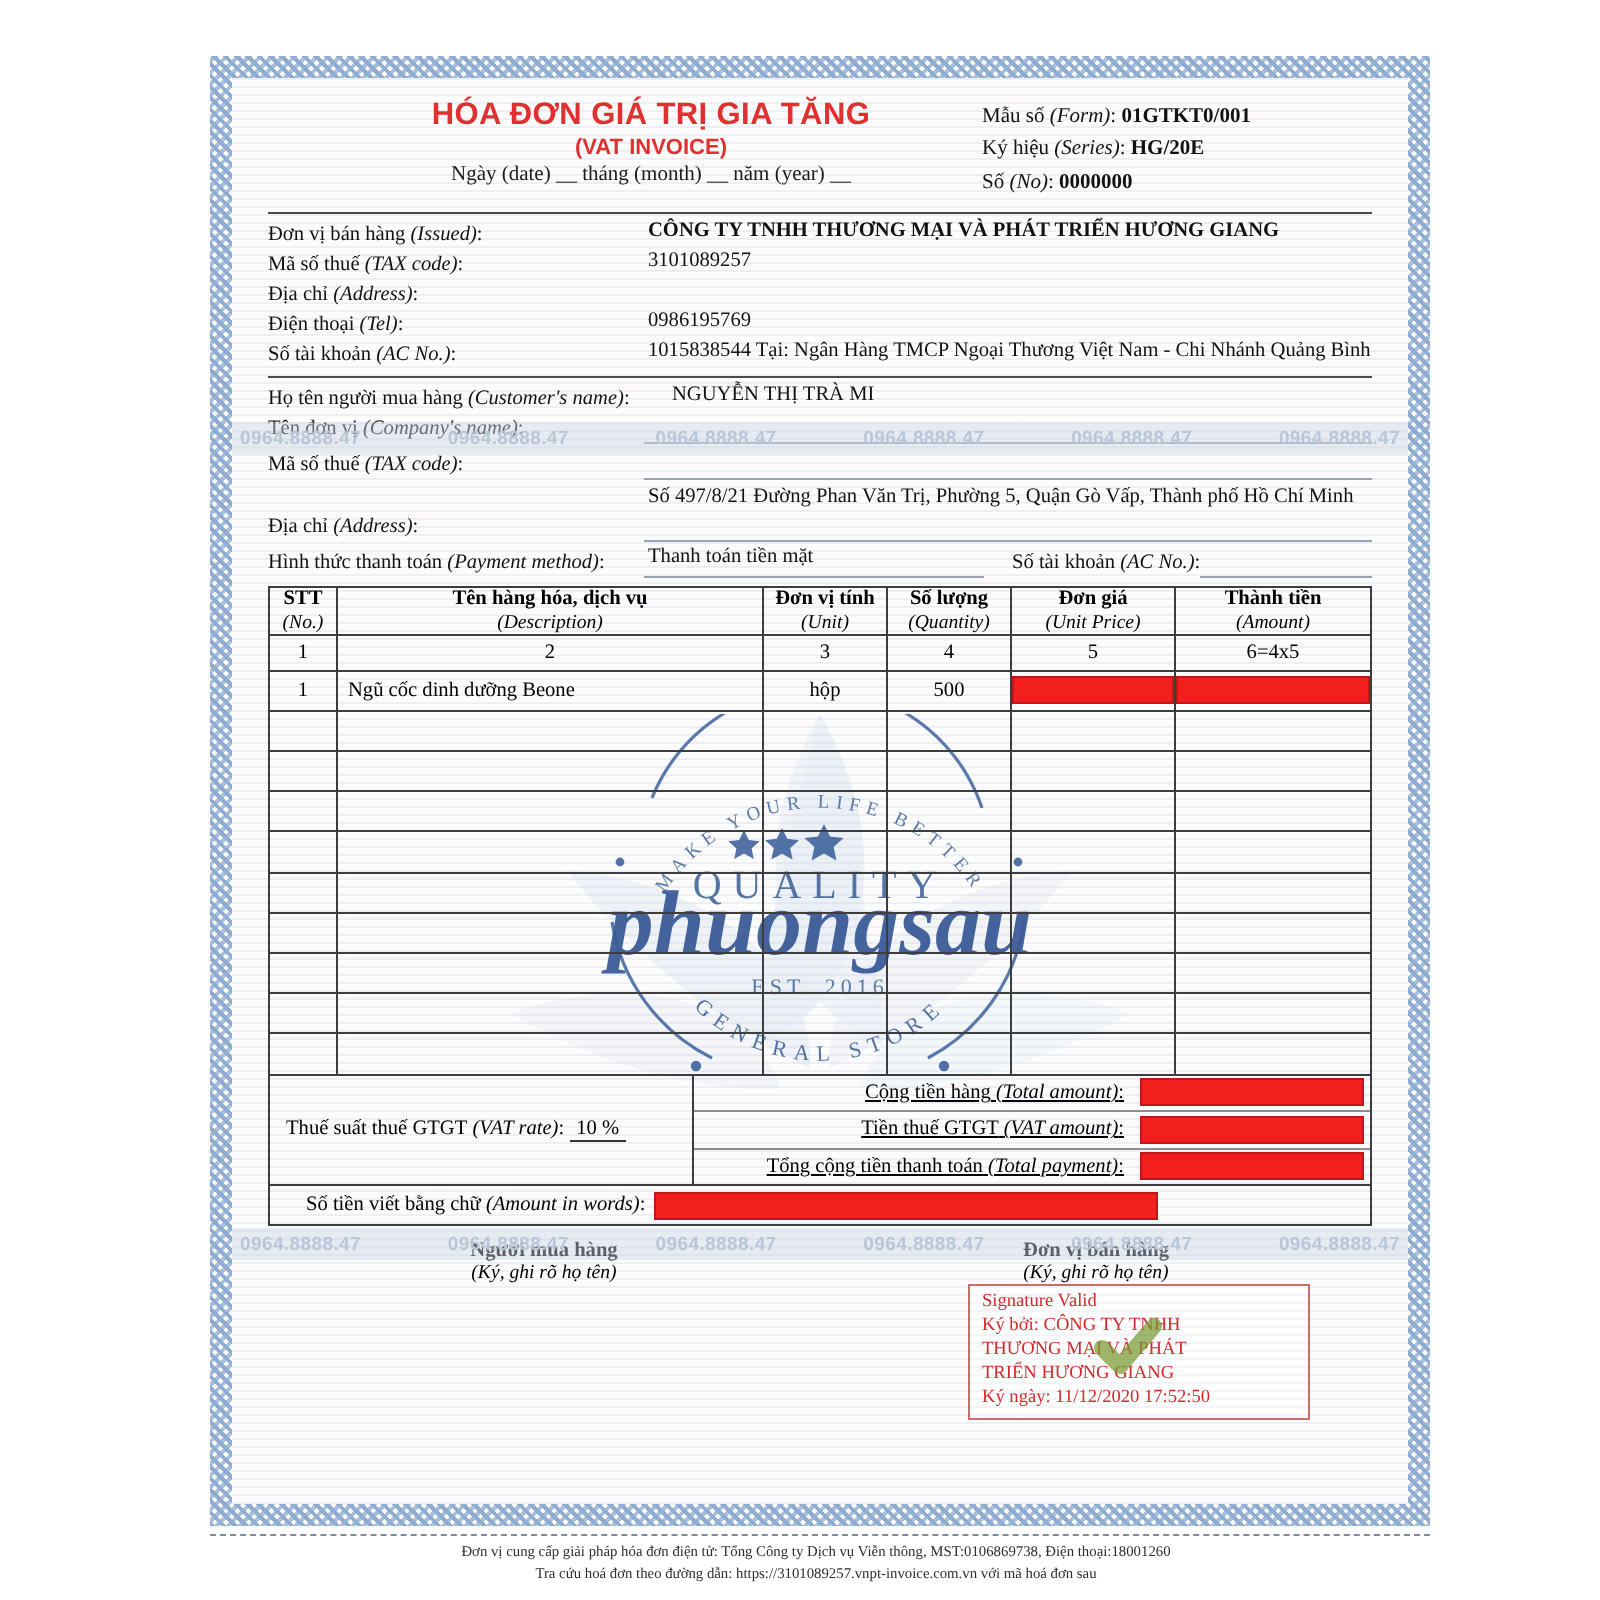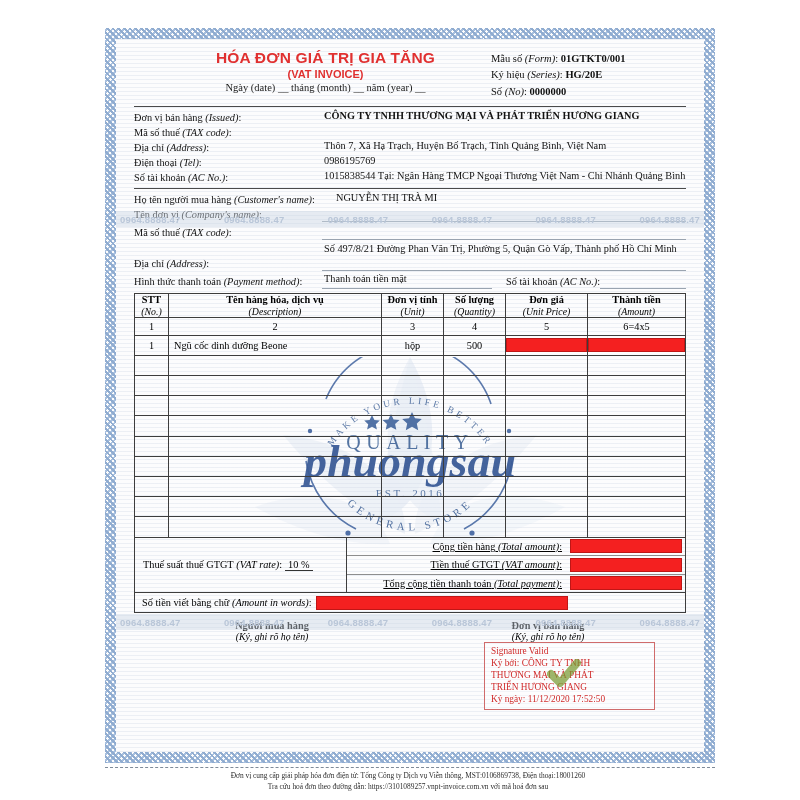--- a/index.html
+++ b/index.html
@@ -105,21 +105,21 @@
   .tot-l{flex:1;border:1px solid #3d3d3d;border-top:none;border-right:none;
          display:flex;align-items:center;padding-left:8px;font-size:10.3px;}
   .tot-r{width:338px;border:1px solid #3d3d3d;border-top:none;text-decoration:underline;}
   .trow{display:flex;align-items:center;height:17.5px;}
   .trow+.trow{border-top:.7px solid #8e8e8e;}
   .tlab{flex:1;text-align:right;padding-right:5px;font-size:10.3px;}
   .tval{width:118px;padding:0 3px;box-sizing:border-box;}
   .vatline{border-bottom:.9px solid #333;padding:0 3px;margin-left:3px;}
 
   .words{border:1px solid #3d3d3d;border-top:none;height:19px;
-         display:flex;align-items:center;padding-left:7px;font-size:10.3px;}
+         display:flex;align-items:center;padding-left:18px;font-size:10.3px;}
   .words .redbar{flex:none;width:250px;margin-left:4px;}
 
   
   .sigs{display:flex;margin-top:7px;font-size:10.3px;}
   .sig{flex:1;text-align:center;}
   .sig .n{font-weight:bold;text-align:center;}
   .sig .s{font-style:italic;font-size:9.8px;}
 
   .stamp{
     position:absolute;left:368px;top:603px;width:158px;
@@ -220,27 +220,27 @@
               <span>Đơn vị bán hàng</span>
               <span class="it">(Issued)</span>:
             </div>
             <div class="pv nb" style="font-weight:bold">CÔNG TY TNHH THƯƠNG MẠI VÀ PHÁT TRIỂN HƯƠNG GIANG</div>
           </div>
           <div class="prow">
             <div class="pl">
               <span>Mã số thuế</span>
               <span class="it">(TAX code)</span>:
             </div>
+            <div class="pv nb">3101089257</div>
           </div>
           <div class="prow">
             <div class="pl">
               <span>Địa chỉ</span>
               <span class="it">(Address)</span>:
             </div>
-            <div class="pv nb">Thôn 7, Xã Hạ Trạch, Huyện Bố Trạch, Tỉnh Quảng Bình, Việt Nam</div>
           </div>
           <div class="prow">
             <div class="pl">
               <span>Điện thoại</span>
               <span class="it">(Tel)</span>:
             </div>
             <div class="pv nb">0986195769</div>
           </div>
           <div class="prow">
             <div class="pl">

